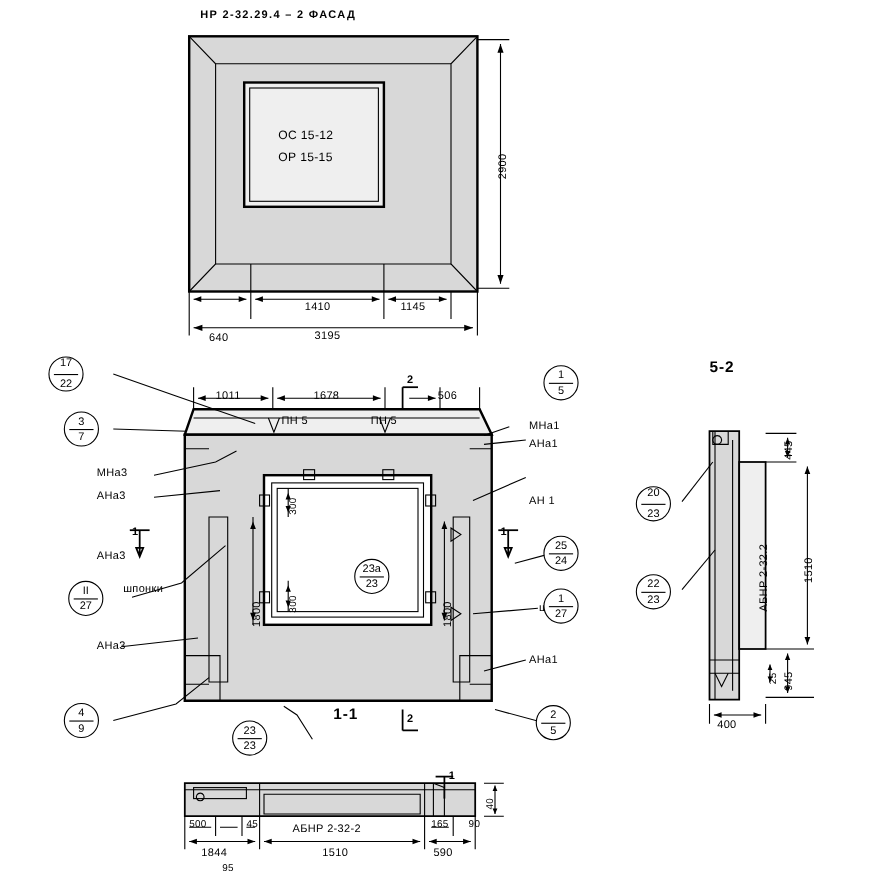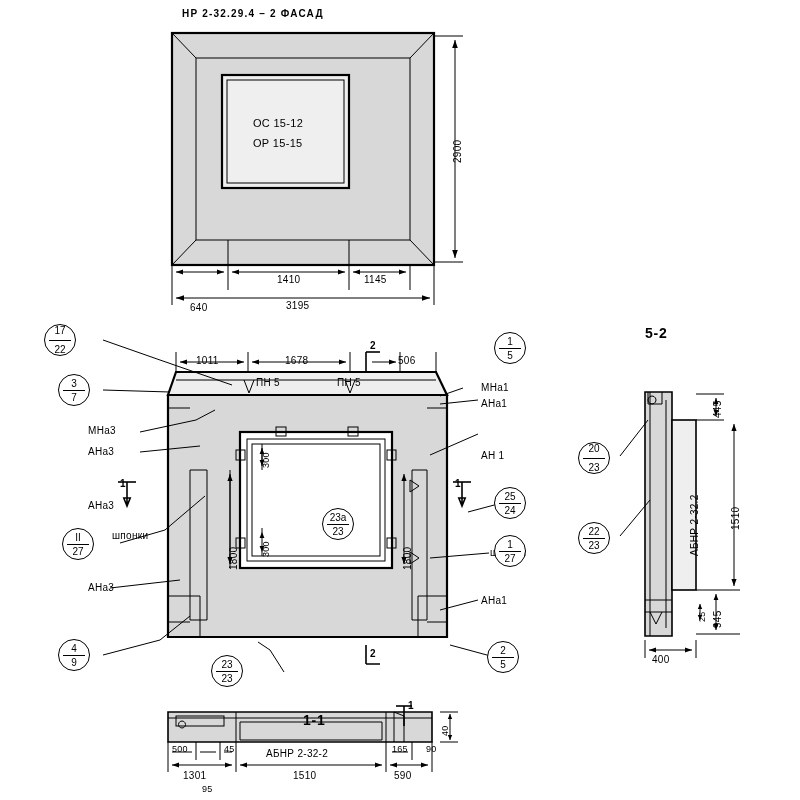--- a/index.html
+++ b/index.html
@@ -180,21 +180,21 @@
       <path d="M172 752 L192 752 M200 752 L216 752 M224 752 L232 752 M392 752 L408 752" class="ln w1"></path>
       <path d="M172 765 L232 765 M240 765 L382 765 M390 765 L428 765" class="ln w1"></path>
       <path d="M172 765 l7 -2.6 v5.2 z M232 765 l-7 -2.6 v5.2 z M240 765 l7 -2.6 v5.2 z M382 765 l-7 -2.6 v5.2 z M390 765 l7 -2.6 v5.2 z M428 765 l-7 -2.6 v5.2 z" fill="#000"></path>
       <path d="M440 712 L458 712 M440 742 L458 742 M450 714 L450 740" class="ln w1"></path>
       <path d="M450 714 l-2.2 5 h4.4 z M450 740 l-2.2 -5 h4.4 z" fill="#000"></path>
     </g>
   </svg>
 
   <div class="t title" style="left:182px;top:8px;">НР 2-32.29.4 – 2  ФАСАД</div>
   <div class="t sub" style="left:645px;top:325px;">5-2</div>
-  <div class="t sub" style="left:303px;top:712px;">1-1</div>
+  <div class="t sub" style="left:303px;top:641px;">1-1</div>
 
   <div class="t" style="left:253px;top:117px;">ОС 15-12</div>
   <div class="t" style="left:253px;top:137px;">ОР 15-15</div>
   <div class="t small vert" style="left:452px;top:163px;">2900</div>
   <div class="t small" style="left:190px;top:274px;margin-top:28px;">640</div>
   <div class="t small" style="left:277px;top:274px;">1410</div>
   <div class="t small" style="left:364px;top:274px;">1145</div>
   <div class="t small" style="left:286px;top:300px;">3195</div>
 
   <div class="t small" style="left:196px;top:355px;">1011</div>
@@ -294,18 +294,18 @@
   <div class="t small" style="left:652px;top:654px;">400</div>
   <div class="t small vert" style="left:689px;top:556px;">АБНР 2-32.2</div>
 
   <div class="t small" style="left:266px;top:748px;">АБНР 2-32-2</div>
   <div class="t tiny" style="left:172px;top:744px;">500</div>
   <div class="t tiny" style="left:202px;top:744px;margin-top:40px;">95</div>
   <div class="t tiny" style="left:224px;top:744px;">45</div>
   <div class="t tiny" style="left:392px;top:744px;">165</div>
   <div class="t tiny" style="left:426px;top:744px;">90</div>
   <div class="t tiny vert" style="left:440px;top:736px;">40</div>
-  <div class="t small" style="left:183px;top:770px;">1301</div>
+  <div class="t small" style="left:183px;top:770px;">1844</div>
   <div class="t small" style="left:293px;top:770px;">1510</div>
   <div class="t small" style="left:394px;top:770px;">590</div>
   <div class="t b small" style="left:408px;top:700px;">1</div>
 
 </div>
 
 </body></html>

